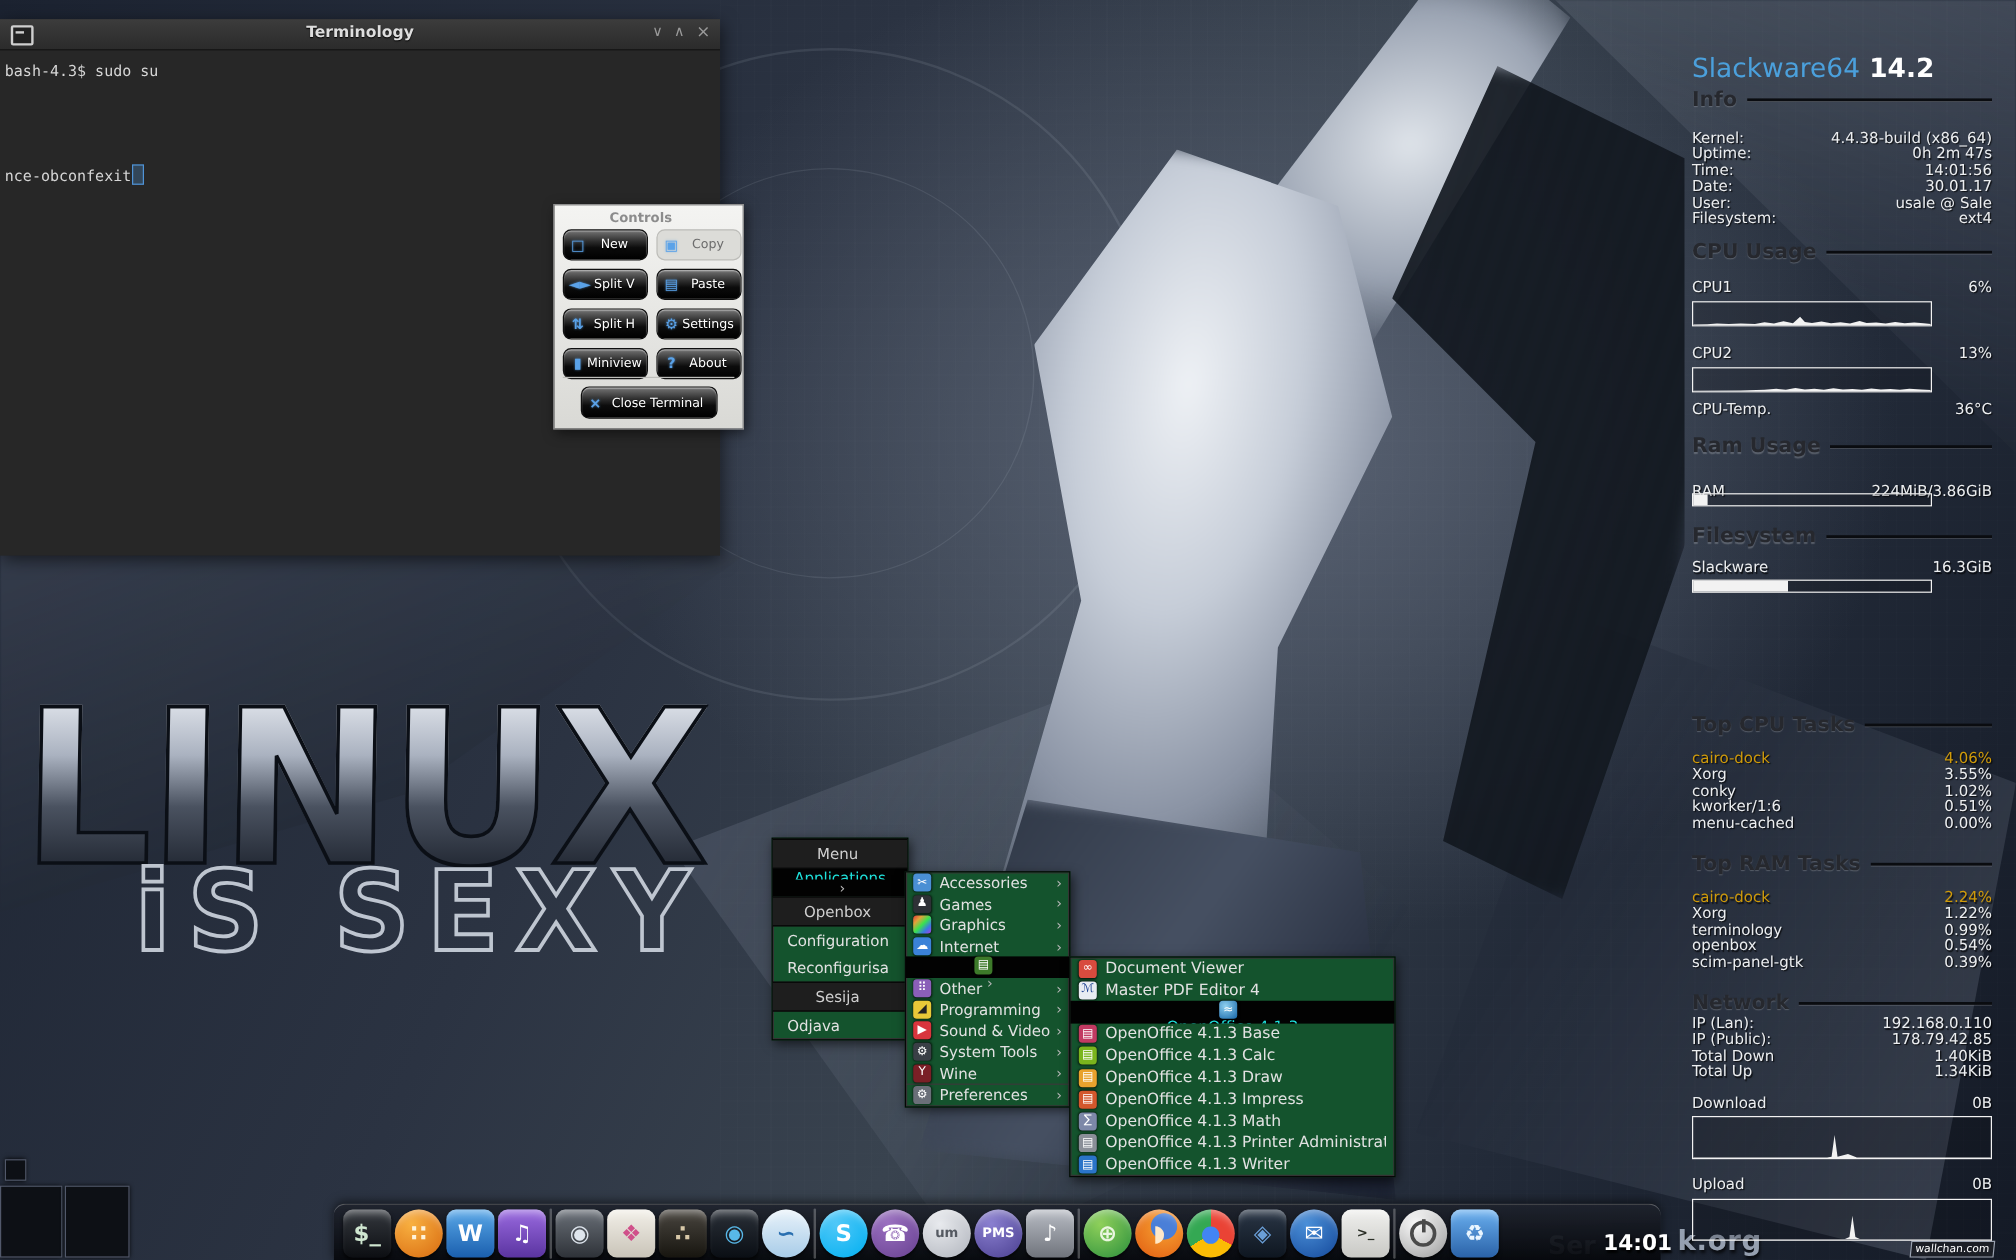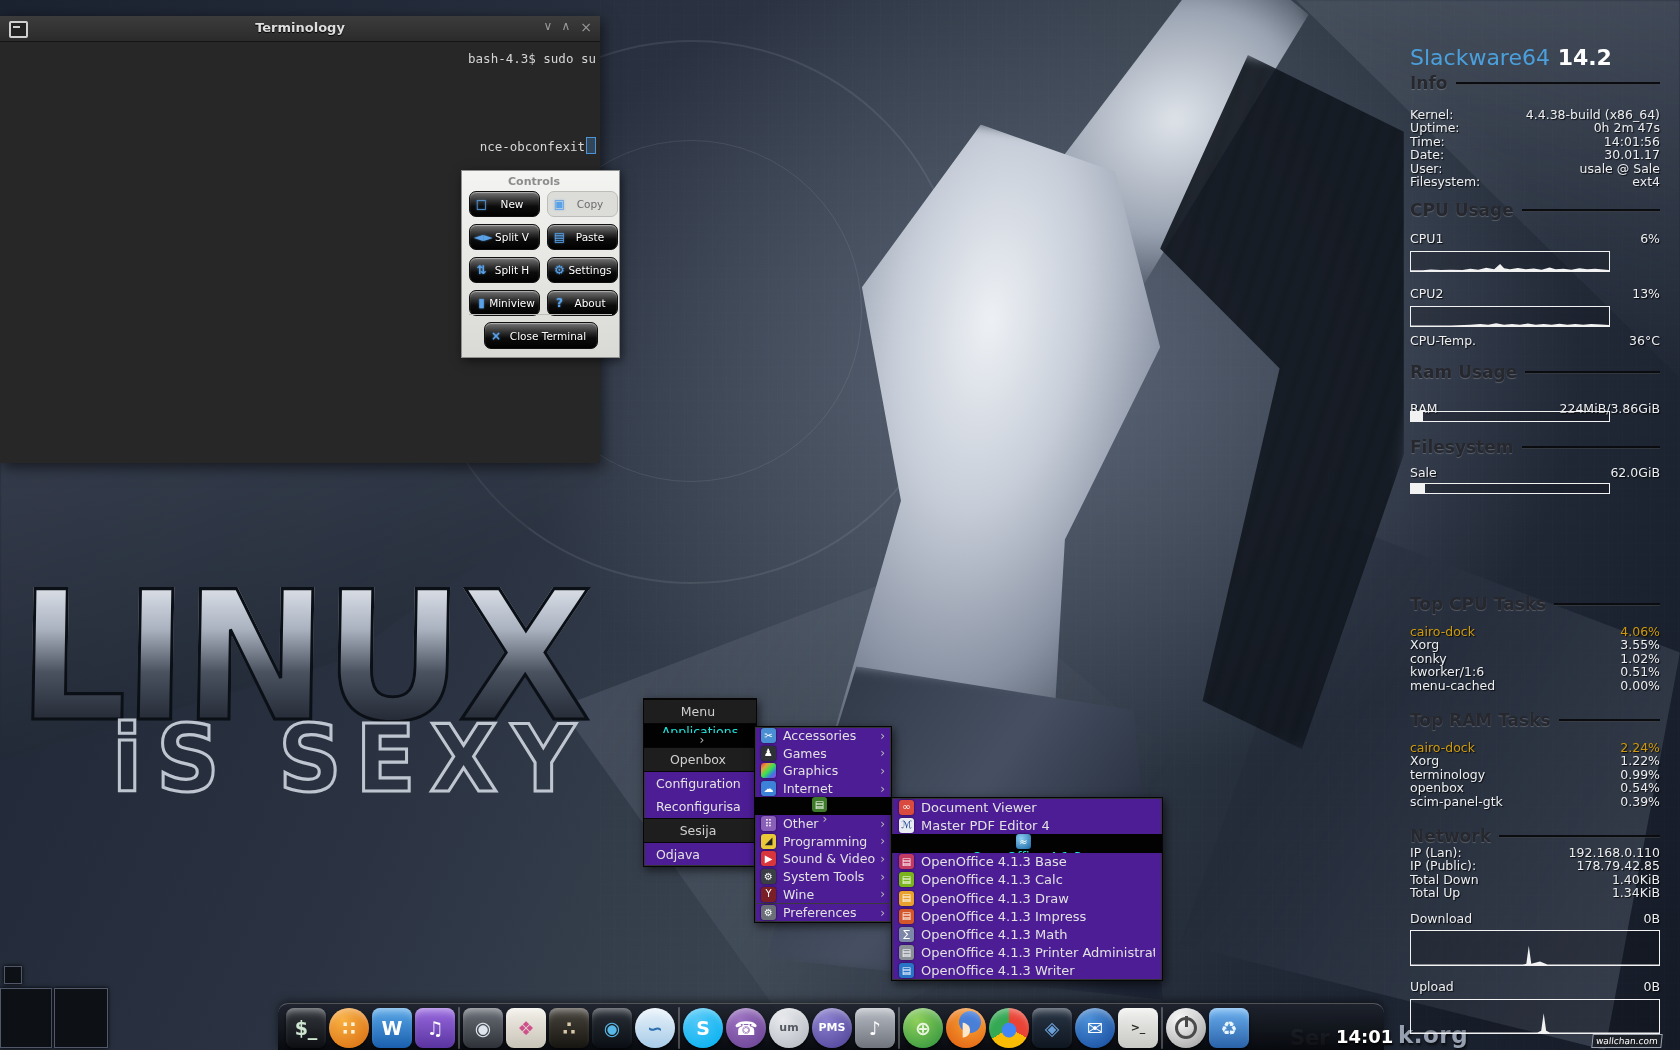--- a/index.html
+++ b/index.html
@@ -47,21 +47,21 @@
   #term{left:0;top:16px;width:600px;height:447px;background:#272727;box-shadow:2px 4px 14px rgba(0,0,0,.6);}
   #term-bar{position:absolute;left:0;top:0;width:100%;height:25px;
     background:linear-gradient(#3c3c3c,#2b2b2b);border-bottom:1px solid #141414;}
   #term-icon{position:absolute;left:9px;top:5px;width:15px;height:13px;border:2px solid #cfcfcf;
     border-radius:2px;background:#222;}
   #term-icon::after{content:"";position:absolute;left:2px;top:3px;width:7px;height:2px;background:#cfcfcf;}
   #term-title{position:absolute;left:0;right:0;top:4px;text-align:center;font-size:13px;font-weight:bold;
     color:#dedede;text-shadow:0 1px 1px #000;}
   .tb-btn{position:absolute;top:3px;font-size:12px;color:#9a9a9a;width:16px;text-align:center;cursor:default;}
   #term-body{position:absolute;left:0;top:26px;right:0;bottom:0;padding:6px 4px;
-    font-family:"DejaVu Sans Mono",monospace;font-size:12.5px;line-height:22px;color:#d6d6d6;white-space:pre;text-align:right;}
+    font-family:"DejaVu Sans Mono",monospace;font-size:12.5px;line-height:22px;color:#d6d6d6;white-space:pre;}
   #cursor{display:inline-block;width:8px;height:15px;border:1px solid #4f93d6;background:rgba(80,150,220,.28);
     vertical-align:-3px;margin-left:1px;}
 
   
   #ctrl{left:461px;top:170px;width:157px;height:186px;background:linear-gradient(#f4f4f2,#d9d9d5);
     border:1px solid #8f8f8f;box-shadow:2px 3px 10px rgba(0,0,0,.55);}
   #ctrl-title{position:absolute;left:6px;top:4px;font-size:11px;font-weight:bold;color:#8c8c8c;margin-left:40px;}
   #ctrl-grid{position:absolute;left:7px;top:20px;display:grid;grid-template-columns:71px 71px;
     grid-auto-rows:26px;column-gap:7px;row-gap:7px;}
   .cbtn{display:flex;align-items:center;border-radius:7px;border:1px solid #111;
@@ -87,21 +87,21 @@
   .crow{display:flex;justify-content:space-between;line-height:13.4px;text-shadow:1px 1px 1px rgba(0,0,0,.8);}
   .crow.orange{color:#cf9a0a;}
   .cbar{border:1px solid #f2f2f2;height:9px;background:rgba(10,12,16,.25);}
   .cbar .fill{height:100%;background:#f2f2f2;}
   .cgraph{border:1px solid #f2f2f2;background:rgba(10,12,16,.2);}
   .cgraph svg{display:block;width:100%;height:100%;}
   .fsitem{margin-bottom:13px;}
   .fsitem .cbar{margin-top:4px;}
 
   
-  .obmenu{background:#4c1d95;border:1px solid #060606;box-shadow:inset 0 0 0 1px #343434,2px 3px 9px rgba(0,0,0,.6);
+  .obmenu{background:#14532d;border:1px solid #060606;box-shadow:inset 0 0 0 1px #343434,2px 3px 9px rgba(0,0,0,.6);
     font-size:12.5px;color:#e2e2e2;}
   .obrow{display:flex;align-items:center;padding:0 10px;cursor:pointer;}
   .obrow .lab{flex:1;white-space:nowrap;overflow:hidden;}
   .obrow .arr{color:#b8b8b8;font-size:12px;margin-left:4px;}
   .obrow.mhead{justify-content:center;color:#cwfcf;color:#cfcfcf;background:#1e1e1e;
     border-top:1px solid #060606;border-bottom:1px solid #060606;}
   .obrow.mhead .lab{flex:none;}
   .obrow.hl{background:#020202;color:#1fe2dc;flex-direction:column;}
   .obrow.sep-before{border-top:1px solid #3a3a3a;}
   .mi-icon{width:15px;height:15px;border-radius:3px;margin-right:7px;flex:none;display:flex;
@@ -229,27 +229,27 @@
       </div>
     <div class="abs cbar" style="top:371px;width:198px;">
       <div class="fill" id="ram-fill" style="width: 6%;"></div>
       </div>
     <div class="abs chead" style="top:397px;">
       <span>Filesystem</span>
         <span class="hline"></span>
       </div>
     <div class="abs" style="top:426px;">
 
-        <div class="fsitem">
-        <div class="crow">
-            <span>Sale</span>
-            <span>62.0GiB</span>
+    <div class="fsitem">
+        <div class="crow">
+            <span>Slackware</span>
+            <span>16.3GiB</span>
           </div>
         <div class="cbar" style="width:198px;">
-            <div class="fill" style="width: 7%;"></div>
+            <div class="fill" style="width: 40%;"></div>
           </div>
       </div>
       </div>
     <div class="abs chead" style="top:554px;">
       <span>Top CPU Tasks</span>
         <span class="hline"></span>
       </div>
     <div class="abs" style="top:585px;">
 
     <div class="crow orange">

